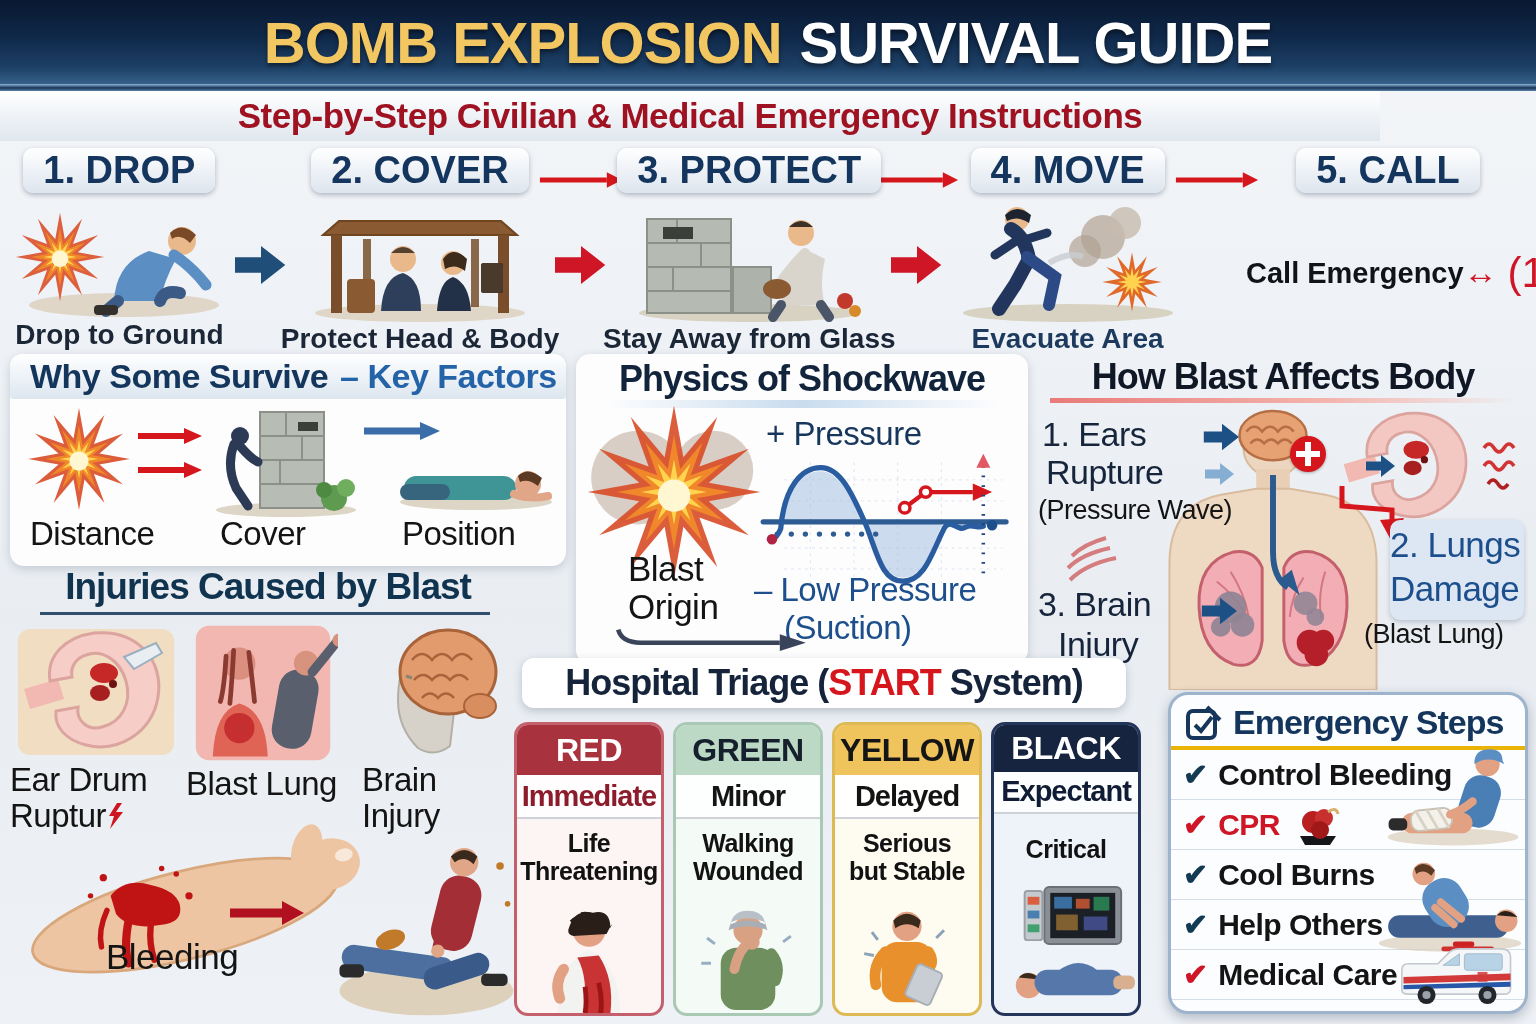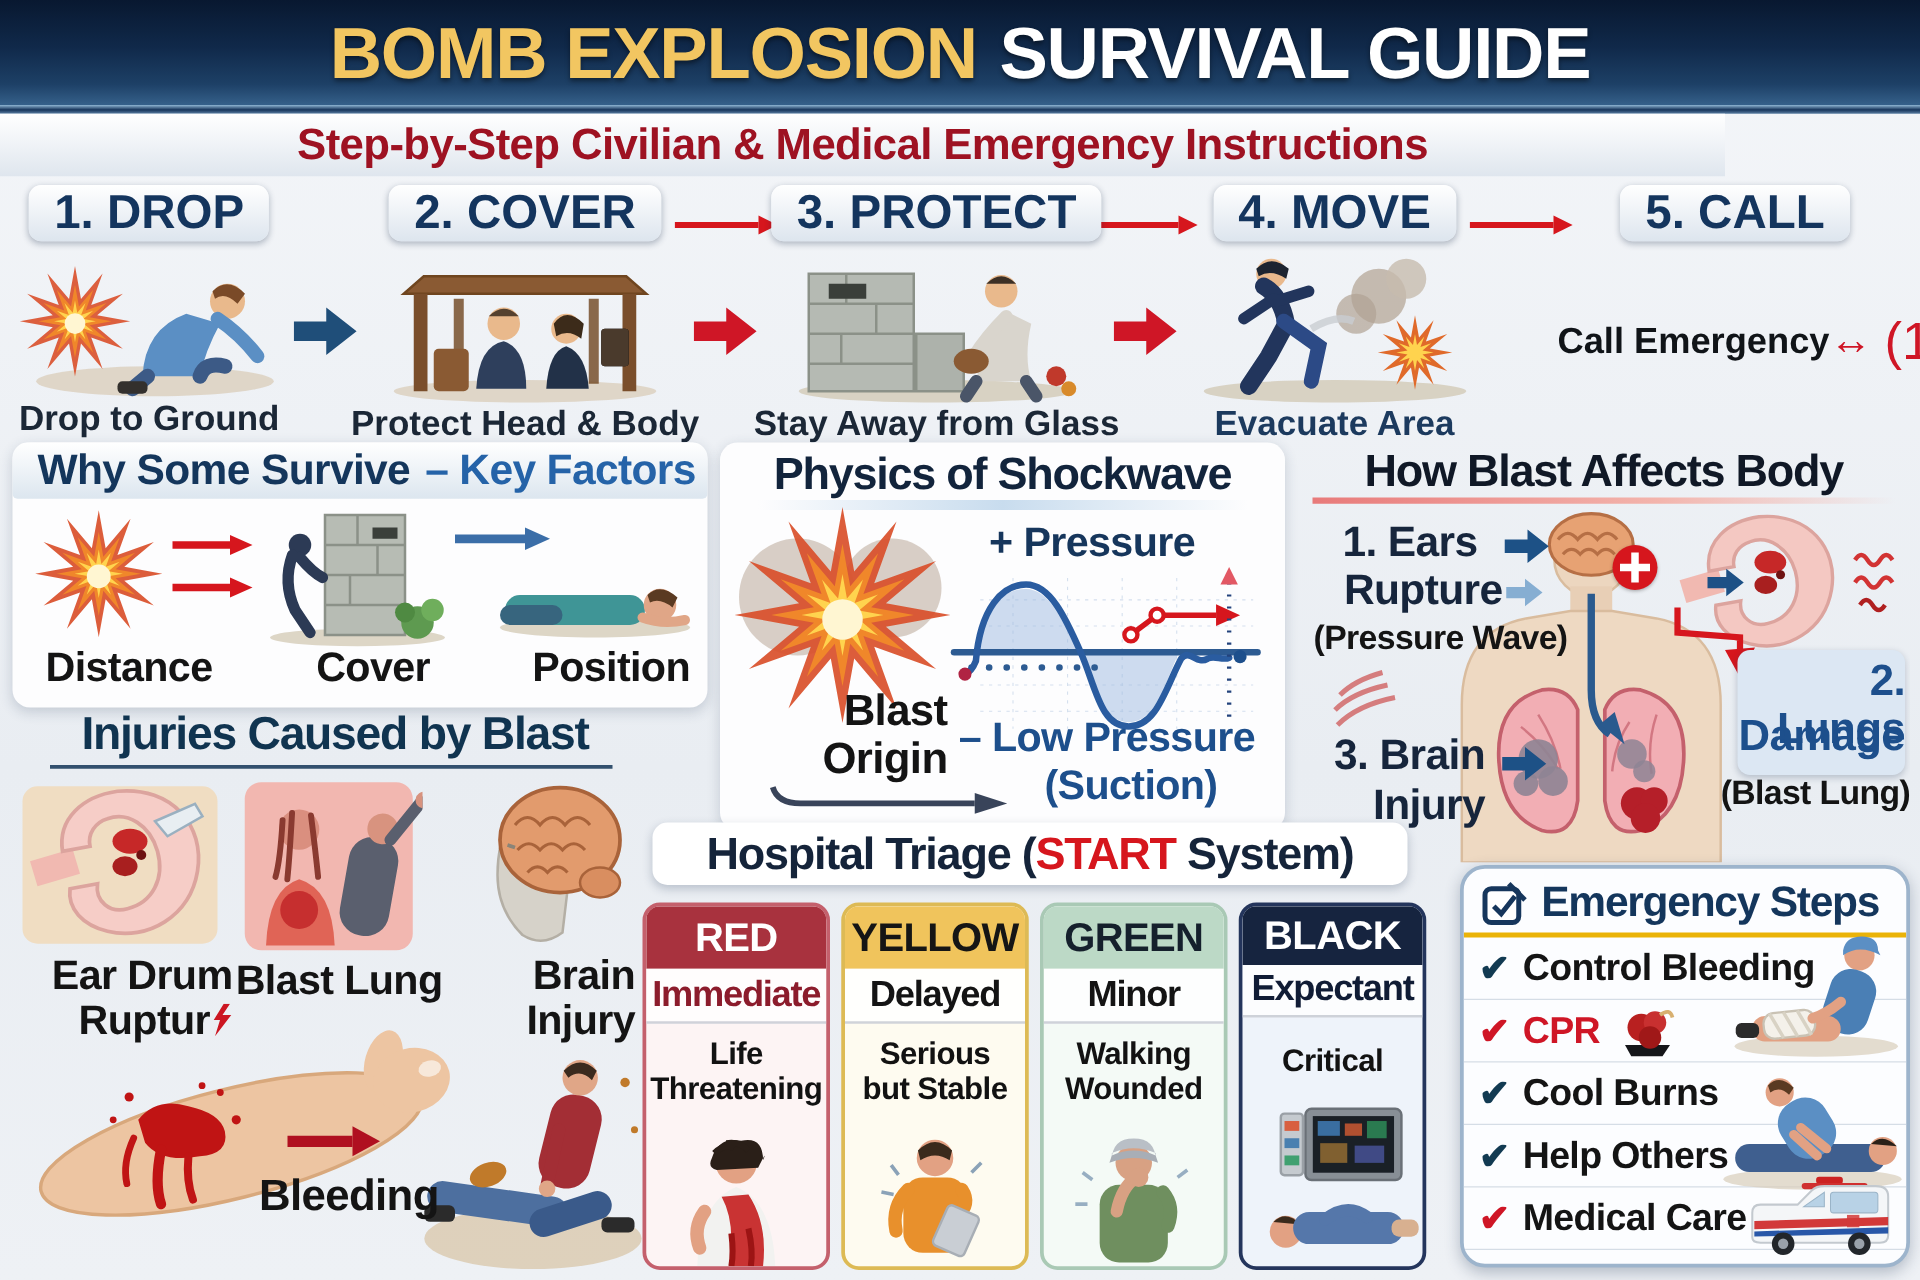--- a/index.html
+++ b/index.html
@@ -25,21 +25,21 @@
 .call-right{flex:1;display:flex;flex-direction:row;align-items:center}
 .call-emg{font-size:29px;font-weight:800;color:#101418;white-space:nowrap;margin-top:2px}
 .call-num-row{display:flex;align-items:center;gap:10px}
 .call-arrow{font-size:34px;font-weight:800;color:#cf1626}
 .call-num{font-size:42px;font-weight:400;color:#cf1626}
 
 .card{position:absolute;background:#fdfdfe;border-radius:14px;box-shadow:0 3px 10px rgba(40,60,90,.2)}
 .panel-head{background:linear-gradient(180deg,#ffffff,#dce6ef);border-radius:12px 12px 4px 4px;font-size:34px;font-weight:800;color:#14365c;padding:3px 20px;letter-spacing:-.5px;white-space:nowrap}
 .accent-blue{color:#2563a8;margin-left:12px}
 .abs{position:absolute}
-.lbl{position:absolute;font-weight:700;color:#141414;text-align:right;line-height:1.08;letter-spacing:-.5px}
+.lbl{position:absolute;font-weight:400;color:#141414;text-align:left;line-height:1.08;letter-spacing:-.5px}
 .lbl-navy{color:#16365c}
 .lbl-blue{color:#1d4f8c}
 
 .physics-title{position:absolute;left:0;top:4px;width:100%;text-align:center;font-size:36px;font-weight:800;color:#12243c;letter-spacing:-1px}
 .physics-underband{position:absolute;left:30px;top:46px;width:392px;height:8px;background:linear-gradient(90deg,transparent,#c8dcee,transparent)}
 
 .bb-title{position:absolute;left:0;top:2px;width:100%;text-align:center;font-size:36px;font-weight:800;color:#101826;letter-spacing:-1px}
 .bb-underline{position:absolute;left:12px;top:44px;width:466px;height:5px;background:linear-gradient(90deg,#e87a7a,#f3b5ad 60%,transparent)}
 .lungs-box{position:absolute;left:352px;top:166px;width:134px;height:100px;background:#dce7f3;border-radius:10px;box-shadow:0 2px 5px rgba(40,60,90,.25)}
 .red-cross{position:absolute;width:36px;height:36px;border-radius:50%;background:#d6161d;box-shadow:0 1px 3px rgba(0,0,0,.3)}
@@ -522,21 +522,21 @@
           <rect x="110" y="82" width="44" height="80" rx="20" fill="#a32e35"></rect>
         </g>
       <circle cx="140" cy="68" r="15" fill="#e0a687"></circle>
       <path d="M126,62 Q140,48 154,62 L150,70 Q140,60 130,68 Z" fill="#3a2a1e"></path>
       <path d="M122,112 L112,158" stroke="#a32e35" stroke-width="11" stroke-linecap="round"></path>
       <circle cx="112" cy="162" r="7" fill="#e0a687"></circle>
       <ellipse cx="62" cy="150" rx="16" ry="10" fill="#c07a2a" transform="rotate(-20 62 150)"></ellipse>
       <circle cx="178" cy="72" r="4" fill="#c07a2a"></circle>
         <circle cx="186" cy="112" r="3" fill="#c07a2a"></circle>
     </svg>
-    <div class="lbl" style="left:113px;top:372px;width:228px;font-size:35px">Bleeding</div>
+    <div class="lbl" style="left:96px;top:372px;width:228px;font-size:35px">Bleeding</div>
   </section>
 
   <section class="abs" style="left:508px;top:658px;width:650px;height:366px">
     <div class="triage-title"><span>Hospital Triage (</span><span class="t-start">START</span><span> System)</span></div>
     <div class="tcols">
 
       <div class="tcol" style="border-color:#c4606c;background:#fdf4f4">
         <div class="tcol-head" style="background:#a8323e;color:#ffffff">RED</div>
         <div class="tcol-level" style="color:#8c1c2c">Immediate</div>
         <div class="tcol-desc">
@@ -545,20 +545,41 @@
           </div>
         <div class="tcol-art">
           <svg width="140" height="112" viewBox="0 0 140 115">
             <circle cx="70" cy="30" r="17" fill="#e2a183"></circle>
             <path d="M50,26 Q56,8 74,12 Q92,8 92,28 Q96,18 88,34 L54,36 Q46,34 50,26 Z" fill="#2a1f18"></path>
             <path d="M52,22 q8,-8 16,-4 M62,14 q10,-2 18,6" stroke="#2a1f18" stroke-width="5" fill="none"></path>
             <path d="M38,115 Q40,62 70,50 Q100,62 102,115 Z" fill="#f2f2f0"></path>
             <path d="M58,58 Q70,80 64,115 L92,115 Q96,80 80,56 Z" fill="#c41e1e" opacity=".9"></path>
             <path d="M66,88 q2,16 0,27 M80,84 q4,18 2,31" stroke="#9c1414" stroke-width="5" fill="none"></path>
             <path d="M44,70 Q34,84 40,100" stroke="#e2a183" stroke-width="11" fill="none" stroke-linecap="round"></path>
+          </svg>
+        </div>
+      </div>
+
+      <div class="tcol" style="border-color:#a9c9b5;background:#f4faf6">
+        <div class="tcol-head" style="background:#bcd9c6;color:#15202c">GREEN</div>
+        <div class="tcol-level" style="color:#141414">Minor</div>
+        <div class="tcol-desc">
+            <span>Walking</span>
+            <span>Wounded</span>
+          </div>
+        <div class="tcol-art">
+          <svg width="140" height="112" viewBox="0 0 140 115">
+            <circle cx="70" cy="30" r="15" fill="#d8a183"></circle>
+            <path d="M52,28 Q52,10 70,10 Q88,10 88,28 L88,22 Q70,14 52,22 Z" fill="#b9bfc6"></path>
+            <path d="M52,24 Q70,16 88,24 L90,30 Q70,22 50,30 Z" fill="#a8aeb6"></path>
+            <rect x="42" y="48" width="56" height="64" rx="16" fill="#6f8f5f"></rect>
+            <path d="M56,70 Q60,50 72,42" stroke="#d8a183" stroke-width="10" fill="none" stroke-linecap="round"></path>
+            <circle cx="74" cy="42" r="8" fill="#d8a183"></circle>
+            <path d="M94,54 Q104,66 98,82" stroke="#6f8f5f" stroke-width="11" fill="none" stroke-linecap="round"></path>
+            <path d="M36,44 l-8,-6 M106,42 l8,-6 M32,64 l-10,0" stroke="#5b7da0" stroke-width="3" opacity=".6"></path>
           </svg>
         </div>
       </div>
 
       <div class="tcol" style="border-color:#ddba55;background:#fefbf0">
         <div class="tcol-head" style="background:#f0c45c;color:#151515">YELLOW</div>
         <div class="tcol-level" style="color:#141414">Delayed</div>
         <div class="tcol-desc">
             <span>Serious</span>
             <span>but Stable</span>
@@ -568,41 +589,20 @@
             <circle cx="70" cy="26" r="15" fill="#e2a183"></circle>
             <path d="M56,20 Q70,6 84,20 L82,28 Q70,20 58,28 Z" fill="#3a2a1c"></path>
             <rect x="44" y="42" width="52" height="62" rx="16" fill="#e8902c"></rect>
             <path d="M48,52 Q34,66 38,86" stroke="#e8902c" stroke-width="11" fill="none" stroke-linecap="round"></path>
             <path d="M92,52 Q100,64 88,74" stroke="#e8902c" stroke-width="11" fill="none" stroke-linecap="round"></path>
             <circle cx="86" cy="78" r="7" fill="#e2a183"></circle>
             <g transform="rotate(24 88 84)">
                 <rect x="74" y="68" width="28" height="36" rx="4" fill="#c9ced4" stroke="#a8aeb5" stroke-width="2"></rect>
               </g>
             <path d="M40,40 l-6,-8 M100,38 l8,-8 M36,56 l-10,-2" stroke="#5b7da0" stroke-width="3" opacity=".7"></path>
-          </svg>
-        </div>
-      </div>
-
-      <div class="tcol" style="border-color:#a9c9b5;background:#f4faf6">
-        <div class="tcol-head" style="background:#bcd9c6;color:#15202c">GREEN</div>
-        <div class="tcol-level" style="color:#141414">Minor</div>
-        <div class="tcol-desc">
-            <span>Walking</span>
-            <span>Wounded</span>
-          </div>
-        <div class="tcol-art">
-          <svg width="140" height="112" viewBox="0 0 140 115">
-            <circle cx="70" cy="30" r="15" fill="#d8a183"></circle>
-            <path d="M52,28 Q52,10 70,10 Q88,10 88,28 L88,22 Q70,14 52,22 Z" fill="#b9bfc6"></path>
-            <path d="M52,24 Q70,16 88,24 L90,30 Q70,22 50,30 Z" fill="#a8aeb6"></path>
-            <rect x="42" y="48" width="56" height="64" rx="16" fill="#6f8f5f"></rect>
-            <path d="M56,70 Q60,50 72,42" stroke="#d8a183" stroke-width="10" fill="none" stroke-linecap="round"></path>
-            <circle cx="74" cy="42" r="8" fill="#d8a183"></circle>
-            <path d="M94,54 Q104,66 98,82" stroke="#6f8f5f" stroke-width="11" fill="none" stroke-linecap="round"></path>
-            <path d="M36,44 l-8,-6 M106,42 l8,-6 M32,64 l-10,0" stroke="#5b7da0" stroke-width="3" opacity=".6"></path>
           </svg>
         </div>
       </div>
 
       <div class="tcol" style="border-color:#24355c;background:#eef3fa">
         <div class="tcol-head" style="background:#16243f;color:#ffffff">BLACK</div>
         <div class="tcol-level" style="color:#101c35">Expectant</div>
         <div class="tcol-desc">
             <span>Critical</span>
             <span></span>

